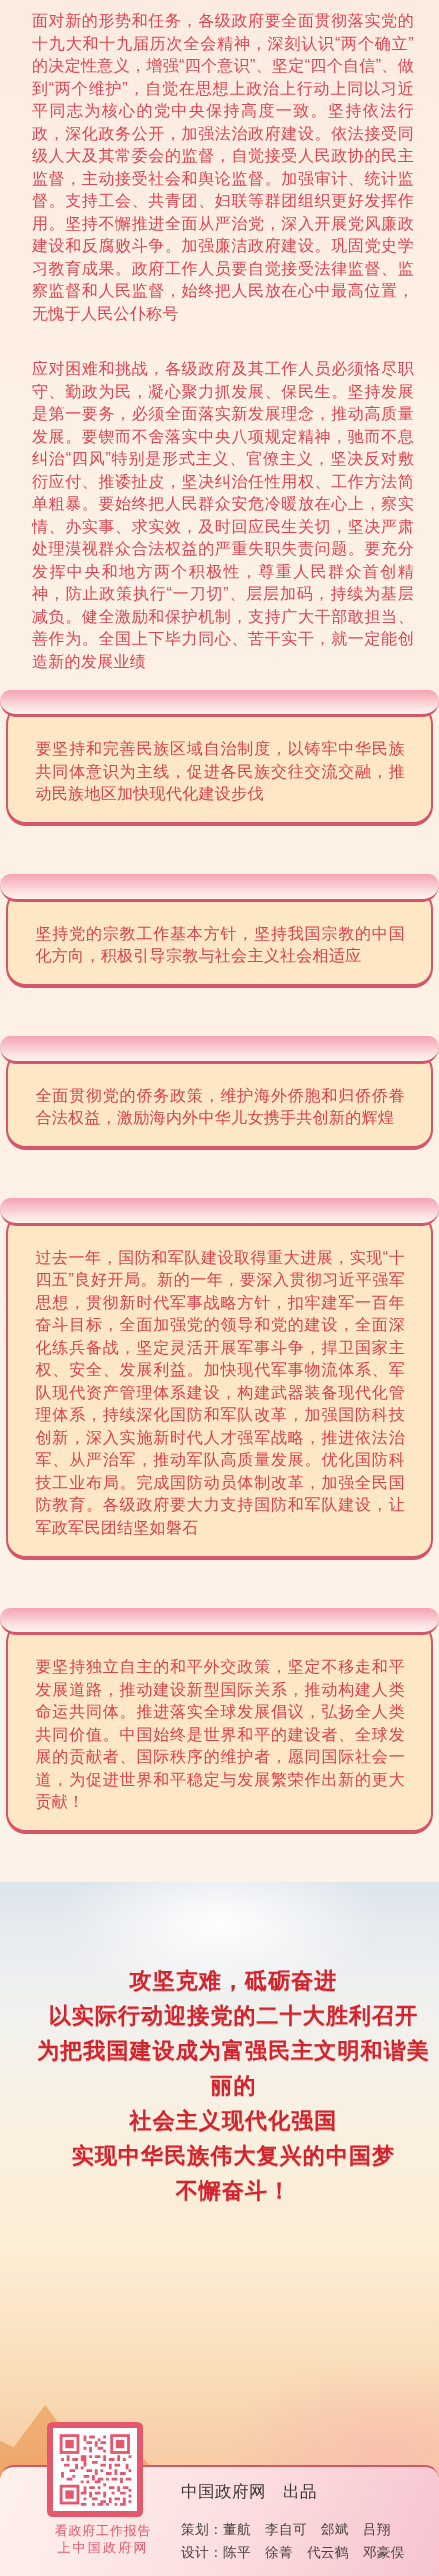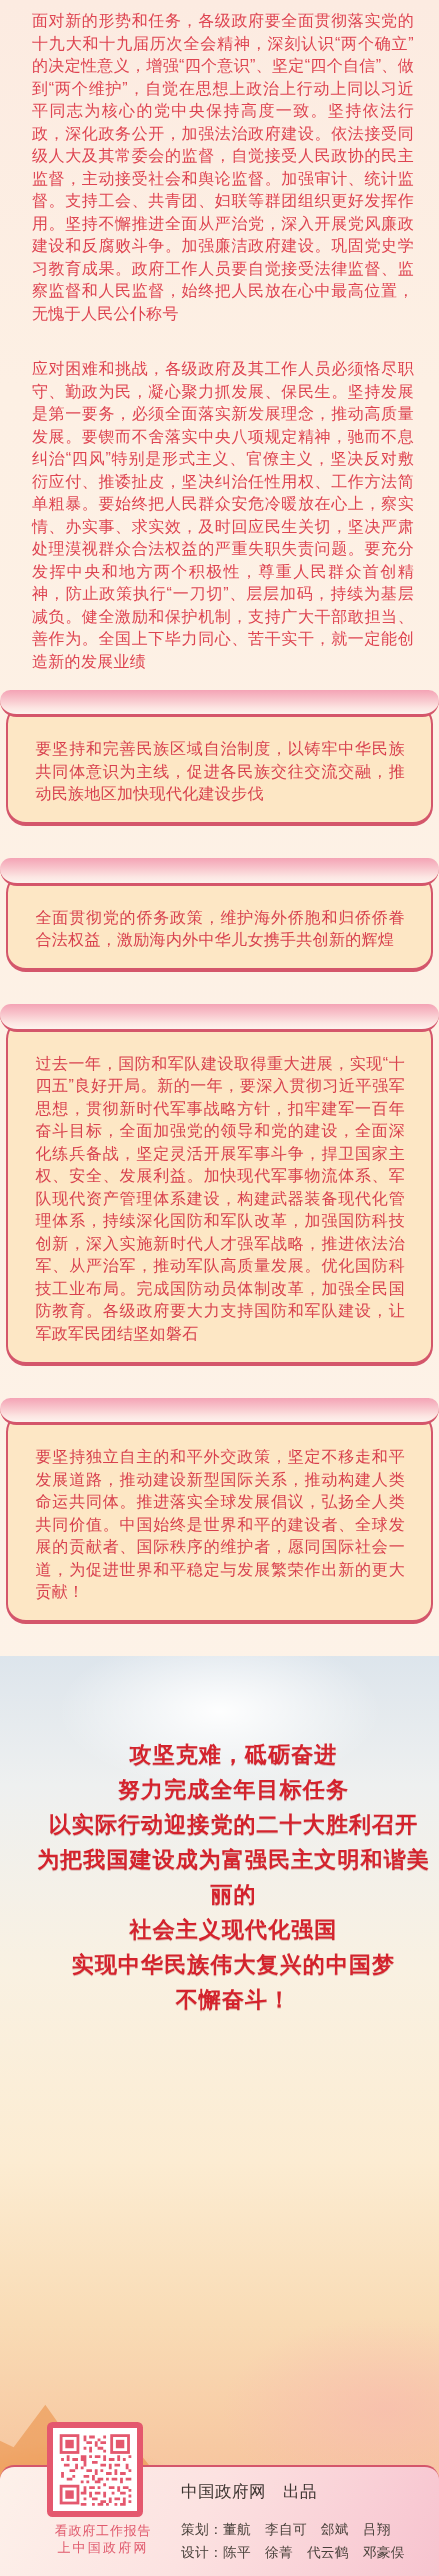--- a/index.html
+++ b/index.html
@@ -14,21 +14,21 @@
   
   .intro { padding: 10px 25px 0 32px; }
   .intro p {
     color: #de4451; font-size: 16px; line-height: 22.5px;
     text-align: justify; letter-spacing: 0.3px;
   }
   .intro p + p { margin-top: 33px; }
   .intro { margin-bottom: 16.5px; }
 
   
-  .card { margin-bottom: 32px; position: relative; }
+  .card { margin-bottom: 48px; position: relative; }
   .card-band {
     position: relative; z-index: 2; height: 27.5px; width: 100%;
     background: linear-gradient(180deg, #f4a3b5 0%, #f8c5cc 40%, #fce5e2 75%, #fdf3ee 100%);
     border-bottom: 3.3px solid #d4566b;
     border-radius: 12px 12px 18.7px 18.7px;
   }
   .card-body {
     position: relative; z-index: 1;
     margin: -13px 6px 0 6px;
     background: #fde7c5;
@@ -109,20 +109,26 @@
   <section class="cards">
     <div class="card">
       <div class="card-band"></div>
       <div class="card-body">
         <p class="card-text">要坚持和完善民族区域自治制度，以铸牢中华民族共同体意识为主线，促进各民族交往交流交融，推动民族地区加快现代化建设步伐</p>
       </div>
     </div>
     <div class="card">
       <div class="card-band"></div>
       <div class="card-body">
+        <p class="card-text">坚持党的宗教工作基本方针，坚持我国宗教的中国化方向，积极引导宗教与社会主义社会相适应</p>
+      </div>
+    </div>
+    <div class="card">
+      <div class="card-band"></div>
+      <div class="card-body">
         <p class="card-text">全面贯彻党的侨务政策，维护海外侨胞和归侨侨眷合法权益，激励海内外中华儿女携手共创新的辉煌</p>
       </div>
     </div>
     <div class="card">
       <div class="card-band"></div>
       <div class="card-body">
         <p class="card-text">过去一年，国防和军队建设取得重大进展，实现“十四五”良好开局。新的一年，要深入贯彻习近平强军思想，贯彻新时代军事战略方针，扣牢建军一百年奋斗目标，全面加强党的领导和党的建设，全面深化练兵备战，坚定灵活开展军事斗争，捍卫国家主权、安全、发展利益。加快现代军事物流体系、军队现代资产管理体系建设，构建武器装备现代化管理体系，持续深化国防和军队改革，加强国防科技创新，深入实施新时代人才强军战略，推进依法治军、从严治军，推动军队高质量发展。优化国防科技工业布局。完成国防动员体制改革，加强全民国防教育。各级政府要大力支持国防和军队建设，让军政军民团结坚如磐石</p>
       </div>
     </div>
     <div class="card">
@@ -132,21 +138,20 @@
       </div>
     </div>
   </section>
 
   <section class="bottom">
     <div class="mountain m1"></div>
     <div class="mountain m2"></div>
 
     <div class="slogans">
       <div class="slogan-line">攻坚克难，砥砺奋进</div>
-      <div class="slogan-line">努力完成全年目标任务</div>
       <div class="slogan-line">以实际行动迎接党的二十大胜利召开</div>
       <div class="slogan-line">为把我国建设成为富强民主文明和谐美丽的</div>
       <div class="slogan-line">社会主义现代化强国</div>
       <div class="slogan-line">实现中华民族伟大复兴的中国梦</div>
       <div class="slogan-line">不懈奋斗！</div>
     </div>
 
     <div class="footer-panel">
       <div class="credits">
         <div class="produced-by">中国政府网　出品</div>

